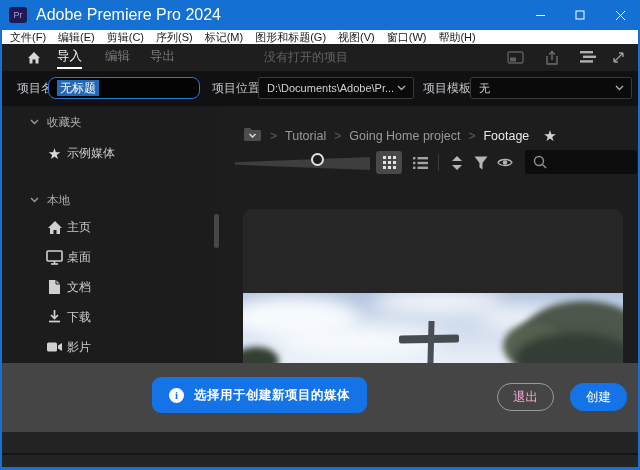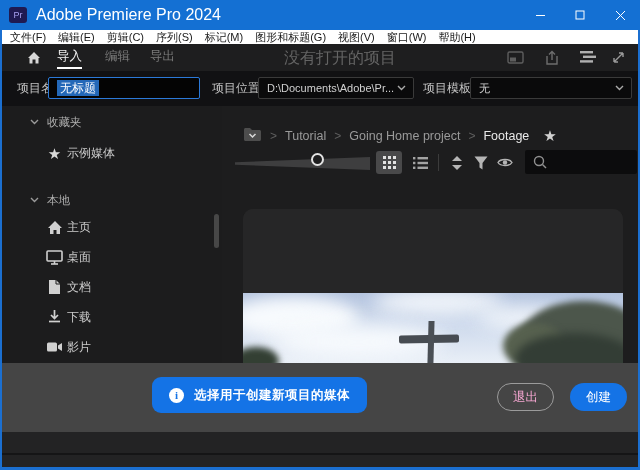--- a/index.html
+++ b/index.html
@@ -16,28 +16,28 @@
   
   .menubar { position:absolute; left:0; top:30px; width:640px; height:14px; background:#ffffff; display:flex; align-items:center; padding-left:10px; }
   .menu-item { font-size:11px; color:#1a1a1a; margin-right:12px; line-height:14px; white-space:nowrap; }
 
   
   .tabbar { position:absolute; left:0; top:44px; width:640px; height:27px; background:#1e1e1f; }
   .home-btn { position:absolute; left:26px; top:6px; width:16px; height:16px; }
   .tab { position:absolute; top:0; height:25px; font-size:12.5px; line-height:25px; color:#7a7a7a; }
   .tab.active { color:#f2f2f2; border-bottom:2px solid #ffffff; }
   .tab-import { left:57px; } .tab-edit { left:105px; } .tab-export { left:150px; }
-  .tab-status { position:absolute; left:284px; top:0; height:27px; line-height:27px; font-size:16px; color:#646464; }
+  .tab-status { position:absolute; left:264px; top:0; height:27px; line-height:27px; font-size:12px; color:#646464; }
   .tb-icon { position:absolute; top:6px; width:17px; height:16px; }
 
   
   .projectbar { position:absolute; left:0; top:71px; width:640px; height:35px; background:#111113; }
   .pb-label { position:absolute; top:0; height:35px; line-height:35px; font-size:12px; color:#c2c2c2; }
   .pb-name-label { left:17px; } .pb-loc-label { left:212px; } .pb-tpl-label { left:423px; }
-  .pb-input { position:absolute; left:48px; top:6px; width:152px; height:22px; background:#040404; border:1px solid #2b79d8; border-radius:2px; display:flex; align-items:center; }
+  .pb-input { position:absolute; left:48px; top:6px; width:152px; height:22px; background:#040404; border:1px solid #2b79d8; border-radius:8px; display:flex; align-items:center; }
   .pb-sel-text { margin-left:8px; background:#2368b8; color:#ffffff; font-size:12px; padding:0 3px; line-height:16px; }
   .pb-select { position:absolute; top:6px; height:22px; background:#0a0a0b; border:1px solid #3a3a3a; border-radius:2px; display:flex; align-items:center; }
   .pb-select-loc { left:258px; width:156px; } .pb-select-tpl { left:470px; width:162px; }
   .pb-select-val { margin-left:8px; font-size:11px; color:#d0d0d0; flex:1; white-space:nowrap; overflow:hidden; }
   .chev { margin-right:7px; flex-shrink:0; }
 
   
   .sidebar { position:absolute; left:2px; top:106px; width:220px; height:257px; background:#1c1c1d; }
   .sb-header { position:absolute; left:0; width:100%; height:18px; display:flex; align-items:center; }
   .sb-header svg { margin-left:28px; }

